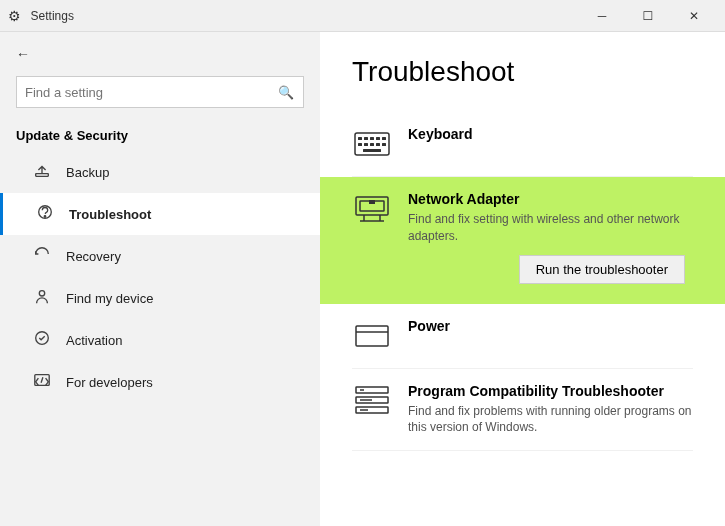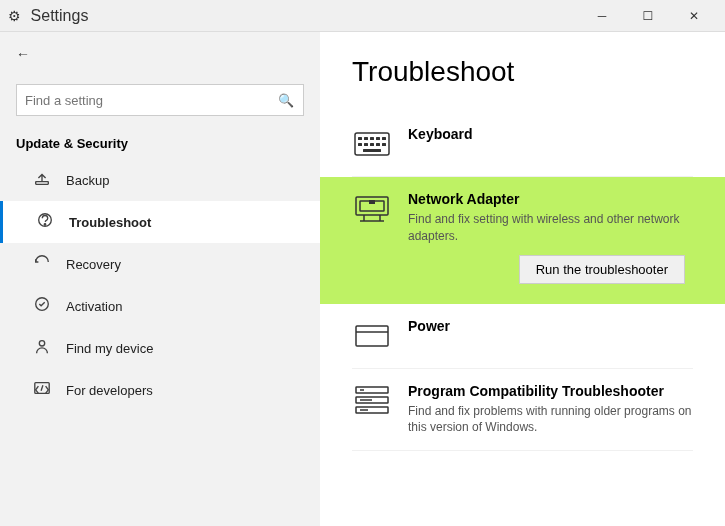--- a/index.html
+++ b/index.html
@@ -27,21 +27,21 @@
     .title-bar-left {
       display: flex;
       align-items: center;
       gap: 10px;
     }
     .title-bar-icon {
       font-size: 14px;
       color: #333;
     }
     .title-bar-title {
-      font-size: 16px;
+      font-size: 12px;
       color: #333;
       text-align: center;
     }
     .title-bar-controls {
       display: flex;
       gap: 0;
     }
     .title-bar-btn {
       width: 46px;
       height: 32px;
@@ -79,21 +79,21 @@
       padding: 12px 16px;
       cursor: pointer;
     }
     .sidebar-back-arrow {
       font-size: 14px;
       color: #333;
       margin-right: 8px;
     }
 
     .sidebar-search {
-      margin: 12px 16px 12px 16px;
+      margin: 4px 16px 12px 16px;
       display: flex;
       align-items: center;
       background: #fff;
       border: 1px solid #ccc;
       padding: 4px 8px;
       height: 32px;
     }
     .sidebar-search input {
       border: none;
       outline: none;
@@ -270,35 +270,35 @@
           <path d="M3 10a7 7 0 1 1 14 0"></path>
           <path d="M3 7v3h3"></path>
         </svg>
       </span>
       <span class="sidebar-item-label">Recovery</span>
     </div>
 
     <div class="sidebar-item">
       <span class="sidebar-item-icon">
         <svg viewBox="0 0 20 20" width="18" height="18" fill="none" stroke="#444" stroke-width="1.5">
+          <circle cx="10" cy="7" r="3"></circle>
+          <path d="M4 18c0-3.3 2.7-6 6-6s6 2.7 6 6"></path>
+        </svg>
+      </span>
+      <span class="sidebar-item-label">Find my device</span>
+    </div>
+
+    <div class="sidebar-item">
+      <span class="sidebar-item-icon">
+        <svg viewBox="0 0 20 20" width="18" height="18" fill="none" stroke="#444" stroke-width="1.5">
           <circle cx="10" cy="10" r="7"></circle>
           <path d="M7 10l2 2 4-4"></path>
         </svg>
       </span>
       <span class="sidebar-item-label">Activation</span>
-    </div>
-
-    <div class="sidebar-item">
-      <span class="sidebar-item-icon">
-        <svg viewBox="0 0 20 20" width="18" height="18" fill="none" stroke="#444" stroke-width="1.5">
-          <circle cx="10" cy="7" r="3"></circle>
-          <path d="M4 18c0-3.3 2.7-6 6-6s6 2.7 6 6"></path>
-        </svg>
-      </span>
-      <span class="sidebar-item-label">Find my device</span>
     </div>
 
     <div class="sidebar-item">
       <span class="sidebar-item-icon">
         <svg viewBox="0 0 20 20" width="18" height="18" fill="none" stroke="#444" stroke-width="1.5">
           <rect x="2" y="4" width="16" height="12" rx="1"></rect>
           <path d="M6 8l-3 4 3 4M14 8l3 4-3 4M11 7l-2 6"></path>
         </svg>
       </span>
       <span class="sidebar-item-label">For developers</span>

